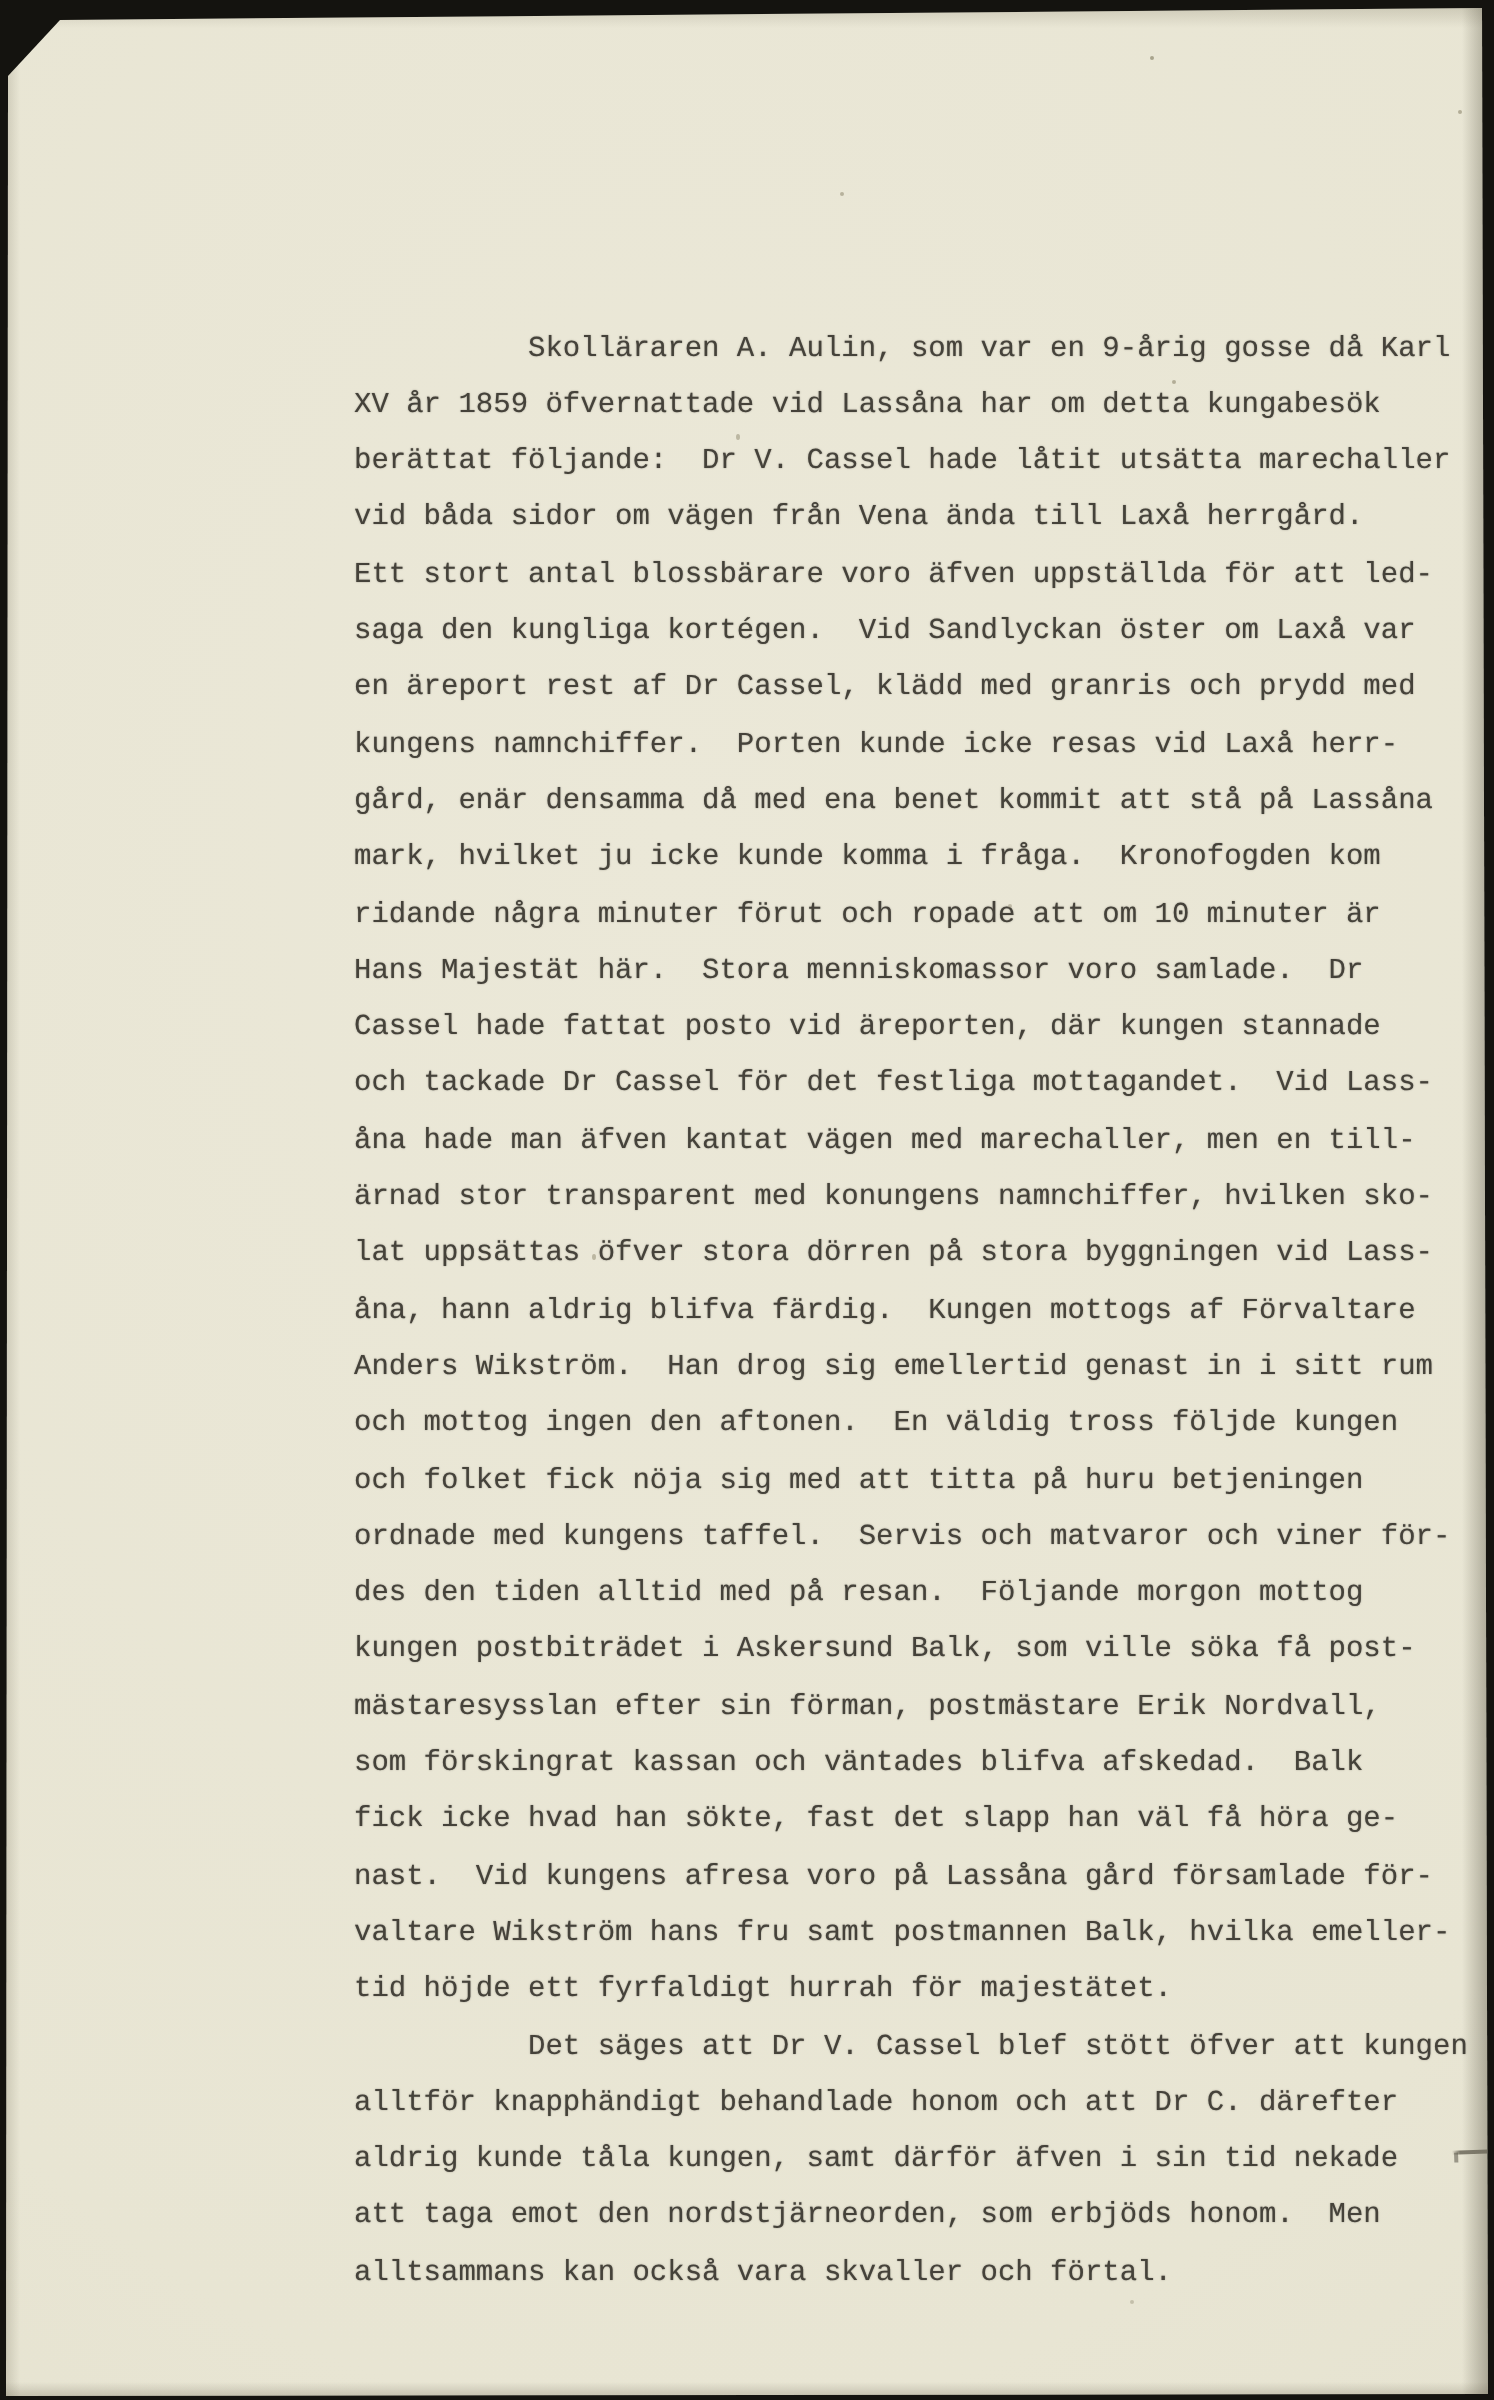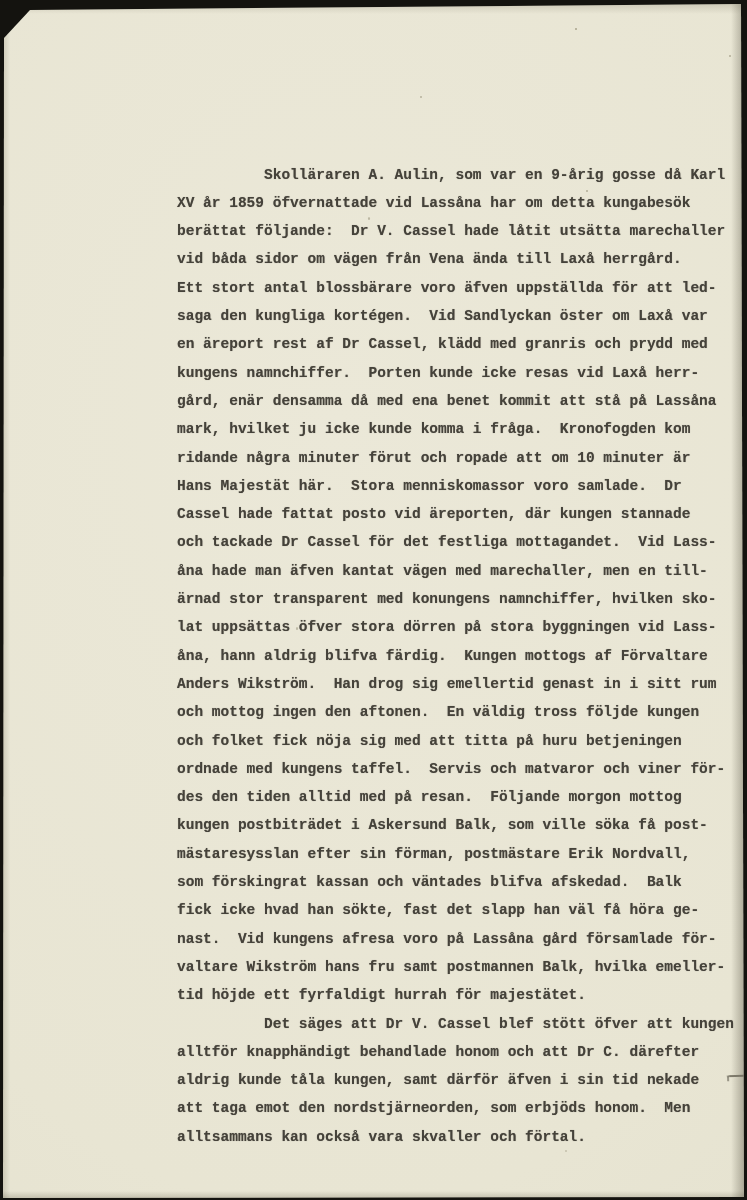--- a/index.html
+++ b/index.html
@@ -22,21 +22,20 @@
   .paper {
     position: absolute;
     inset: 0;
     clip-path: polygon(30px 10px, 741px 4px, 744px 1197px, 3px 1198px, 4px 38px);
     background-image:
       linear-gradient(to left,  rgba(70,66,50,0.45), rgba(70,66,50,0) 16px),
       linear-gradient(to right, rgba(95,90,68,0.28), rgba(95,90,68,0) 10px),
       linear-gradient(to bottom, rgba(110,104,82,0.30), rgba(110,104,82,0) 14px),
       linear-gradient(to top,    rgba(85,80,60,0.30), rgba(85,80,60,0) 9px),
       radial-gradient(140% 120% at 45% 35%, #ebe8d8 0%, #e8e5d3 55%, #e1decb 100%);
-    font-weight: bold;
   }
   .text-block {
     position: absolute;
     left: 177px;
     top: 104px;
     white-space: pre;
     font-size: 14.5px;
     line-height: 28.3px;
     color: #45423a;
     text-shadow: 0 0 0.8px rgba(69,66,58,0.55);

